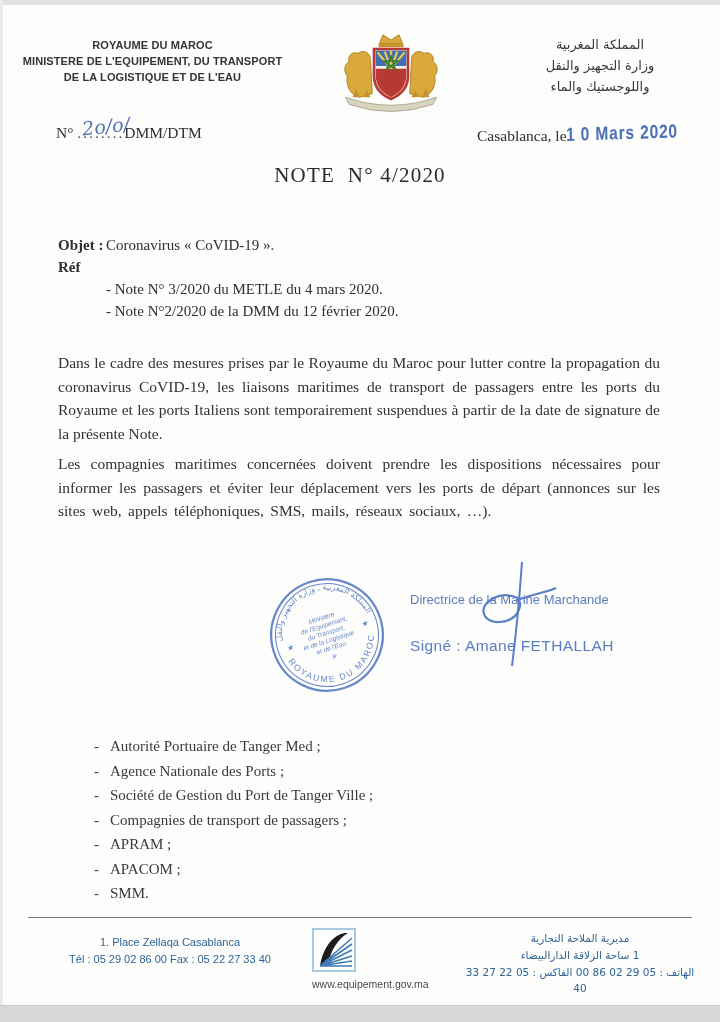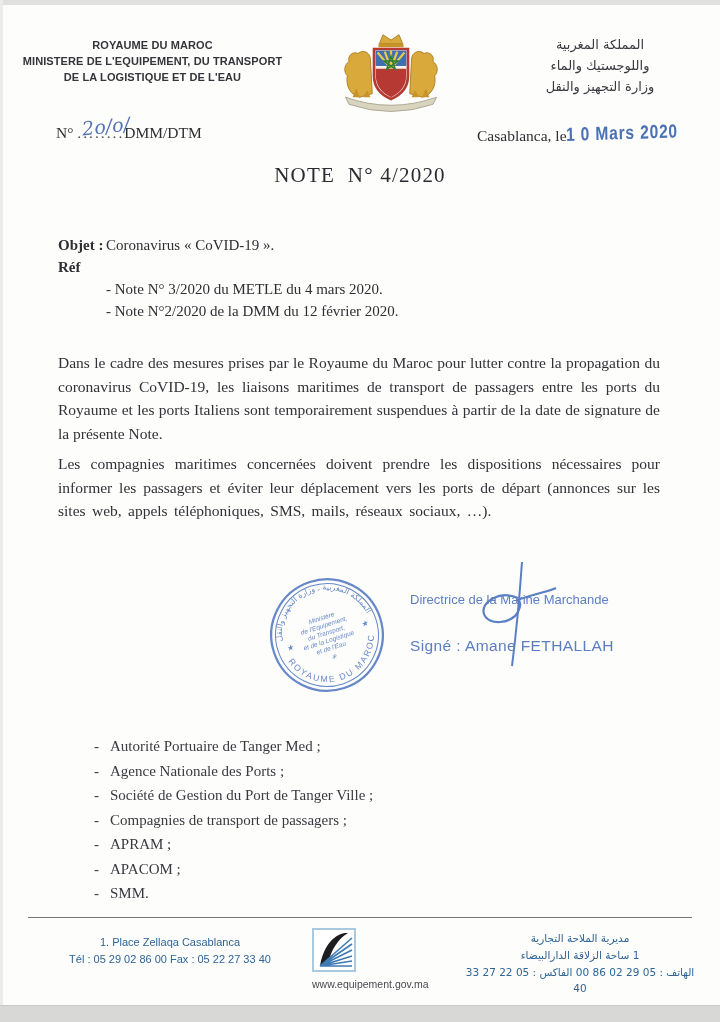--- a/index.html
+++ b/index.html
@@ -126,22 +126,22 @@
     <path d="M65,44 L50,26 M65,44 L58,25 M65,44 L65,24 M65,44 L72,25 M65,44 L80,26" stroke="#e8c84d" stroke-width="2.5"></path>
 
     <path d="M48,44 h34 v8 q0,16 -17,24 q-17,-8 -17,-24 Z" fill="#b63a33"></path>
 
     <path d="M65,30 L69.7,44.5 L57.3,35.5 L72.7,35.5 L60.3,44.5 Z" fill="none" stroke="#2e7d32" stroke-width="1.8"></path>
   </svg>
 </div>
 
 <div class="hdr-right">
   <div>المملكة المغربية</div>
+  <div>وزارة التجهيز والنقل</div>
   <div>واللوجستيك والماء</div>
-  <div>وزارة التجهيز والنقل</div>
 </div>
 
 <div class="ref-line">
   <div class="ref-num">
     <span>N°</span>
     <span class="dots">........</span><span>DMM/DTM</span>
     <span class="handwritten">2o/o/</span>
   </div>
   <div class="ref-place">
     <span>Casablanca, le</span>

